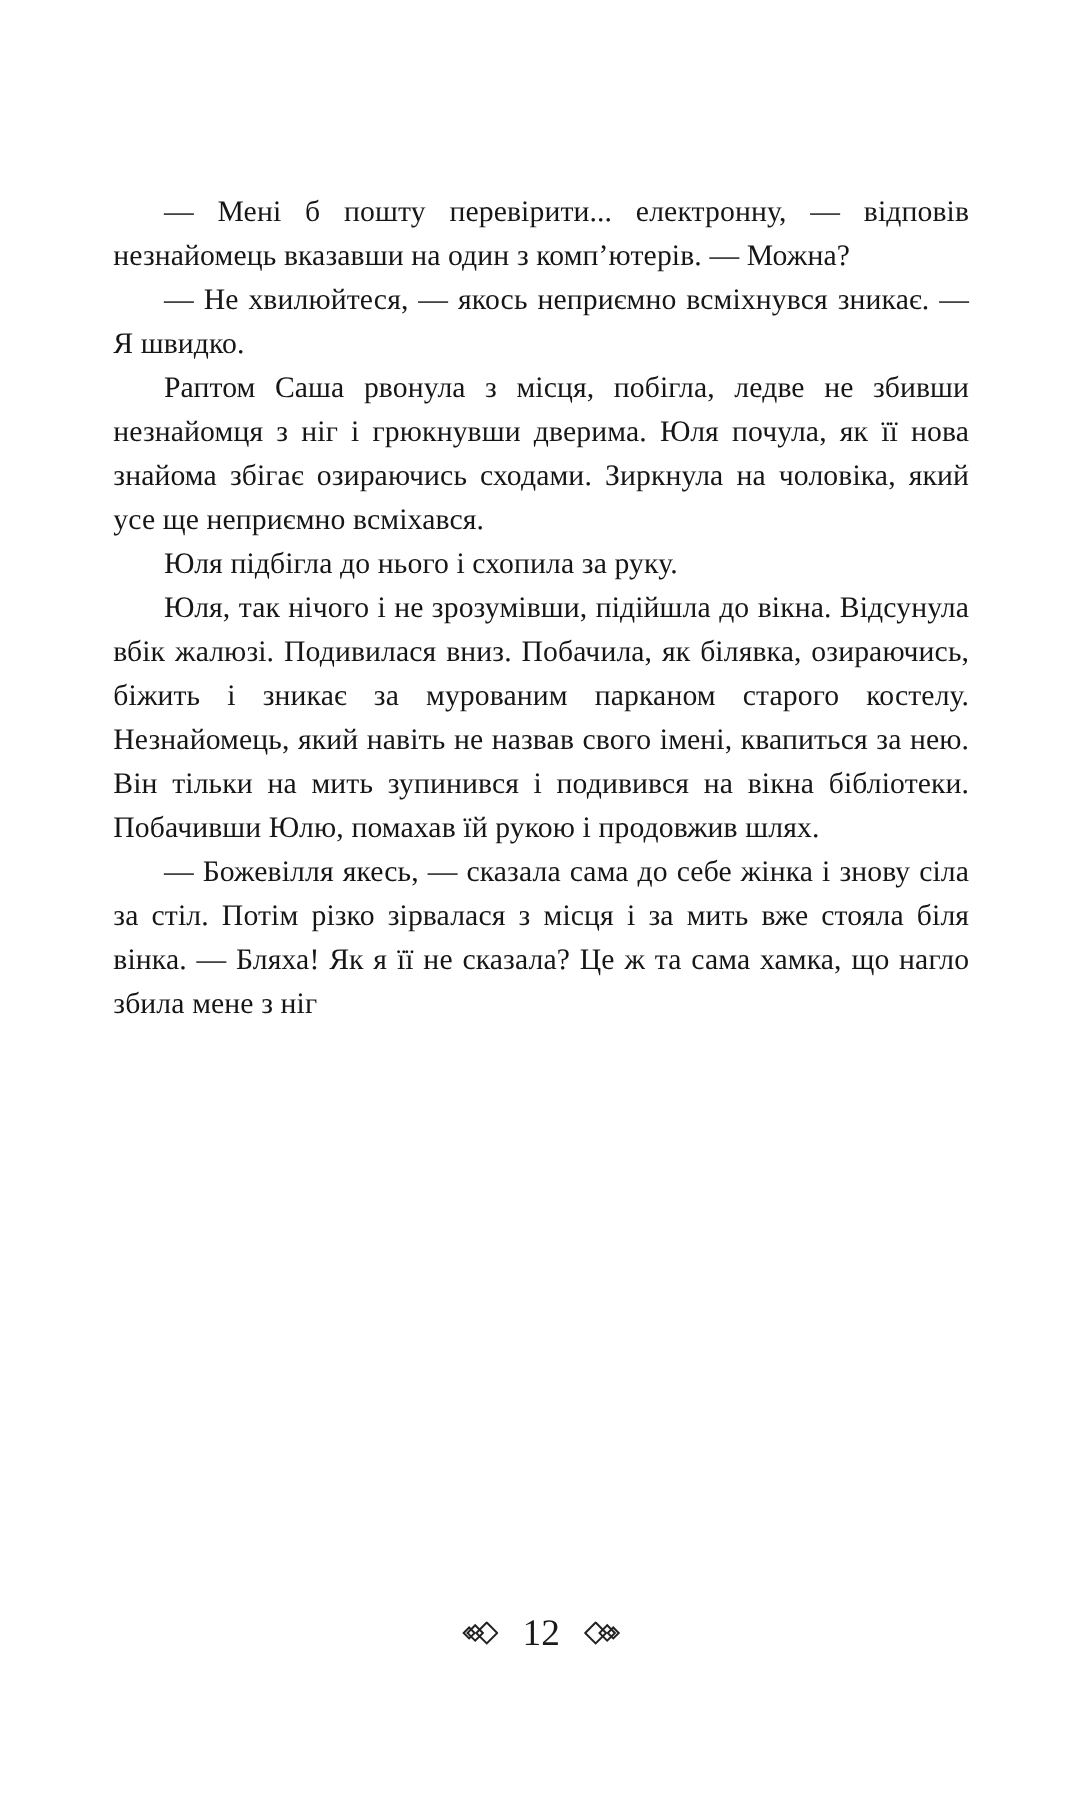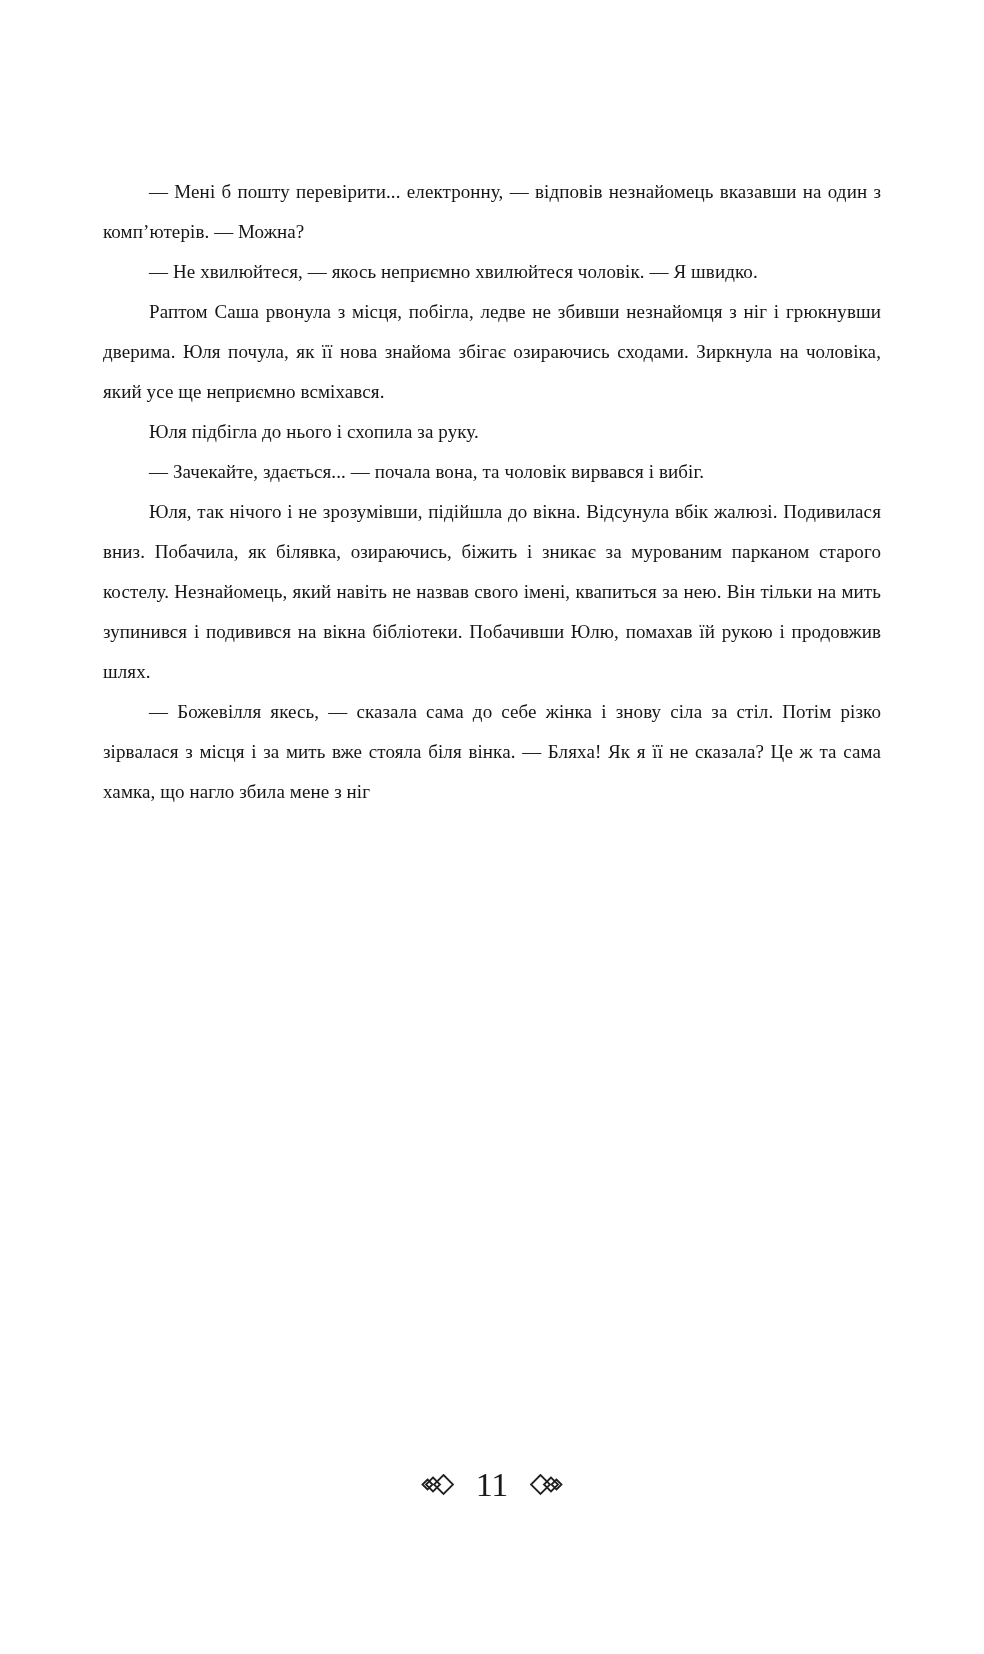--- a/index.html
+++ b/index.html
@@ -14,21 +14,21 @@
     background: #ffffff;
     color: #161616;
     font-family: "Liberation Serif", "DejaVu Serif", serif;
     overflow: hidden;
   }
   .text-block {
     position: absolute;
     left: 103px;
     top: 172px;
     width: 778px;
-    font-size: 19px;
+    font-size: 27px;
     line-height: 40px;
     text-align: justify;
     letter-spacing: 0.1px;
   }
   .para {
     margin: 0;
     text-indent: 46px;
   }
   .footer {
     position: absolute;
@@ -52,37 +52,36 @@
   .ornament svg { display: block; }
   .ornament.mirrored svg { transform: scaleX(-1); }
 </style>
 </head>
 <body>
 
 <div class="page">
 
   <main class="text-block">
     <p class="para">— Мені б пошту перевірити... електронну, — відповів незнайомець вказавши на один з комп’ютерів. — Можна?</p>
-    <p class="para">— Не хвилюйтеся, — якось неприємно хвилюйтеся чоловік. — Я швидко.</p>
+    <p class="para">— Не хвилюйтеся, — якось неприємно всміхнувся зникає. — Я швидко.</p>
     <p class="para">Раптом Саша рвонула з місця, побігла, ледве не збивши незнайомця з ніг і грюкнувши дверима. Юля почула, як її нова знайома збігає озираючись сходами. Зиркнула на чоловіка, який усе ще неприємно всміхався.</p>
     <p class="para">Юля підбігла до нього і схопила за руку.</p>
-    <p class="para">— Зачекайте, здається... — почала вона, та чоловік вирвався і вибіг.</p>
     <p class="para">Юля, так нічого і не зрозумівши, підійшла до вікна. Відсунула вбік жалюзі. Подивилася вниз. Побачила, як білявка, озираючись, біжить і зникає за мурованим парканом старого костелу. Незнайомець, який навіть не назвав свого імені, квапиться за нею. Він тільки на мить зупинився і подивився на вікна бібліотеки. Побачивши Юлю, помахав їй рукою і продовжив шлях.</p>
     <p class="para">— Божевілля якесь, — сказала сама до себе жінка і знову сіла за стіл. Потім різко зірвалася з місця і за мить вже стояла біля вінка. — Бляха! Як я її не сказала? Це ж та сама хамка, що нагло збила мене з ніг</p>
   </main>
 
   <footer class="footer">
     <span class="ornament">
       <svg width="33" height="22" viewBox="0 0 33 22" fill="none" xmlns="http://www.w3.org/2000/svg">
         <path d="M6.5 5.5 L11.5 10.5 L6.5 15.5 L1.5 10.5 Z" stroke="#222222" stroke-width="1.8"></path>
         <path d="M12 3.5 L19 10.5 L12 17.5 L5 10.5 Z" stroke="#222222" stroke-width="1.8"></path>
         <path d="M22.5 1 L32 10.5 L22.5 20 L13 10.5 Z" stroke="#222222" stroke-width="1.8"></path>
       </svg>
     </span>
-    <span class="page-number">11</span>
+    <span class="page-number">12</span>
     <span class="ornament mirrored">
       <svg width="33" height="22" viewBox="0 0 33 22" fill="none" xmlns="http://www.w3.org/2000/svg">
         <path d="M6.5 5.5 L11.5 10.5 L6.5 15.5 L1.5 10.5 Z" stroke="#222222" stroke-width="1.8"></path>
         <path d="M12 3.5 L19 10.5 L12 17.5 L5 10.5 Z" stroke="#222222" stroke-width="1.8"></path>
         <path d="M22.5 1 L32 10.5 L22.5 20 L13 10.5 Z" stroke="#222222" stroke-width="1.8"></path>
       </svg>
     </span>
   </footer>
 
 </div>

